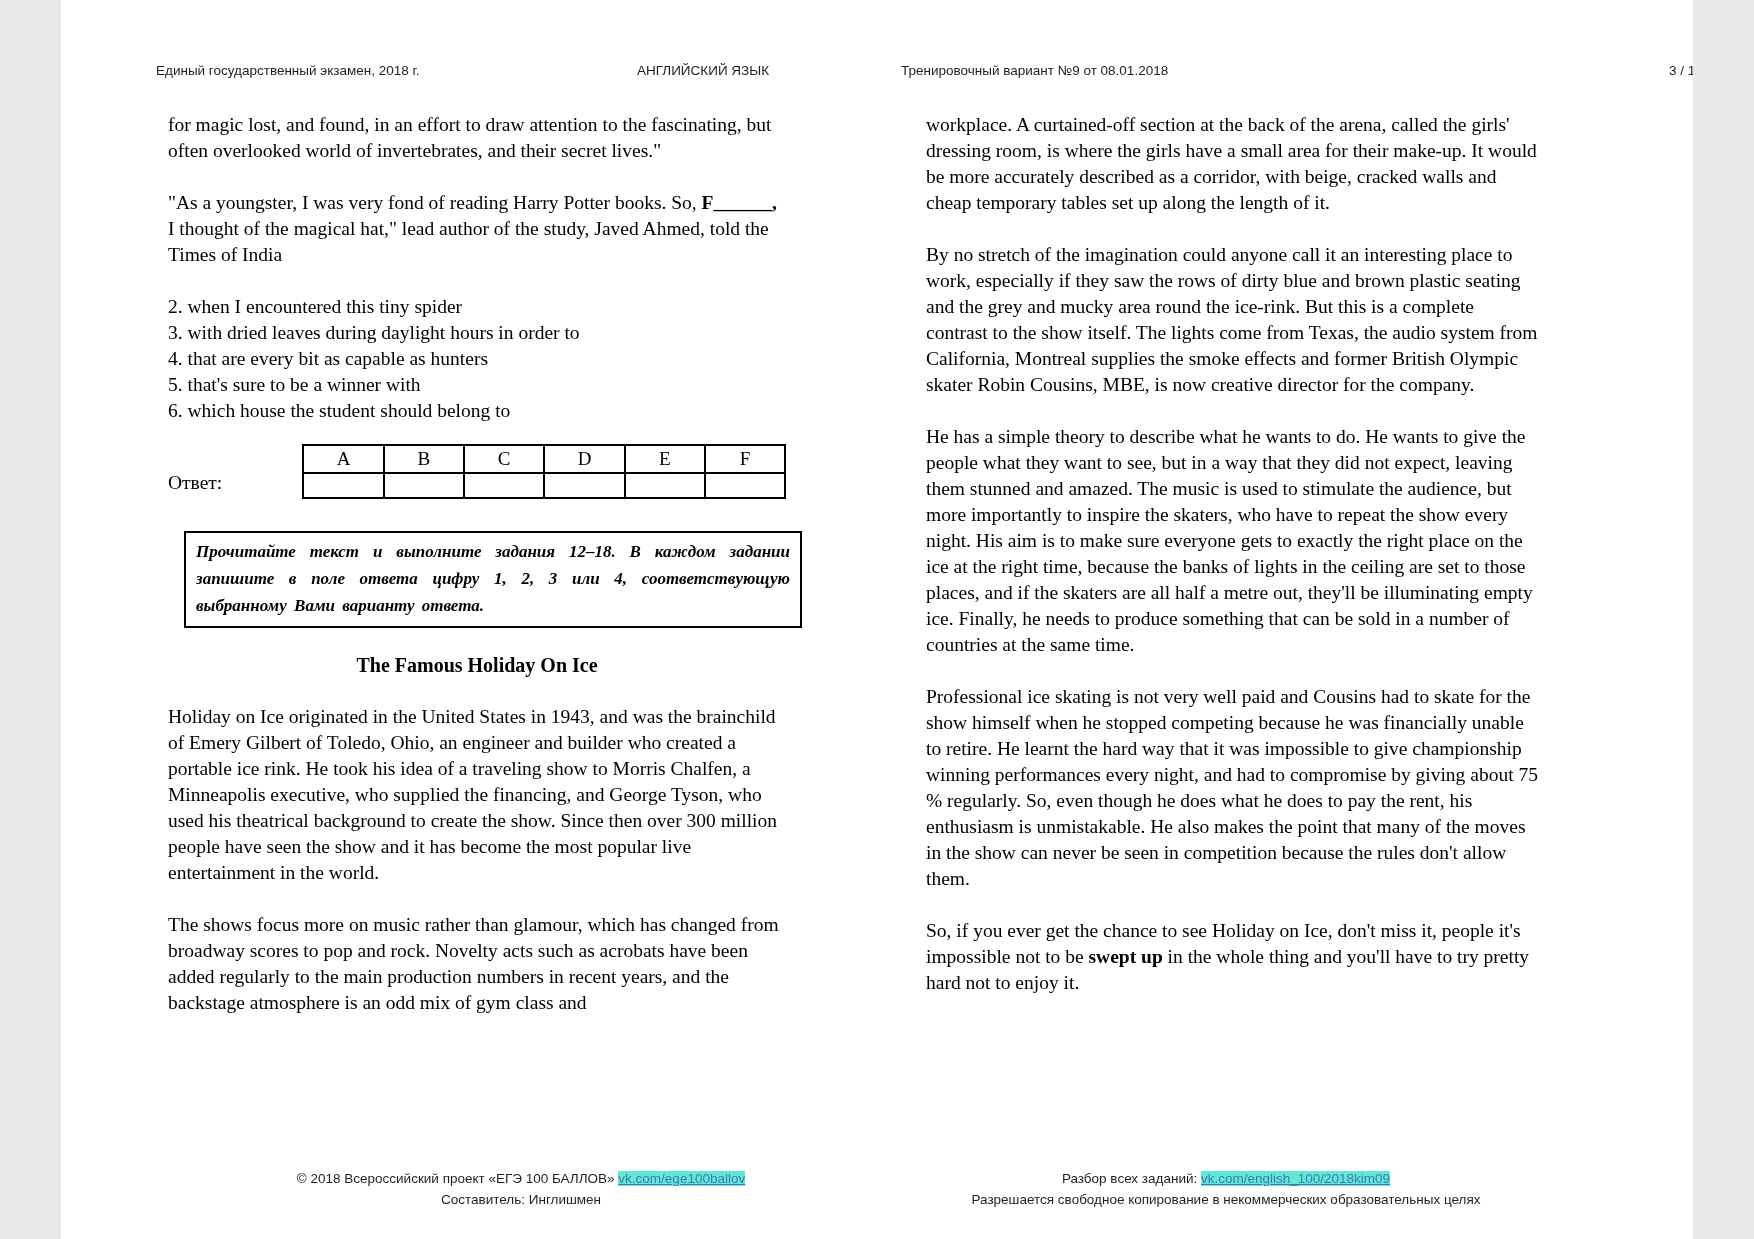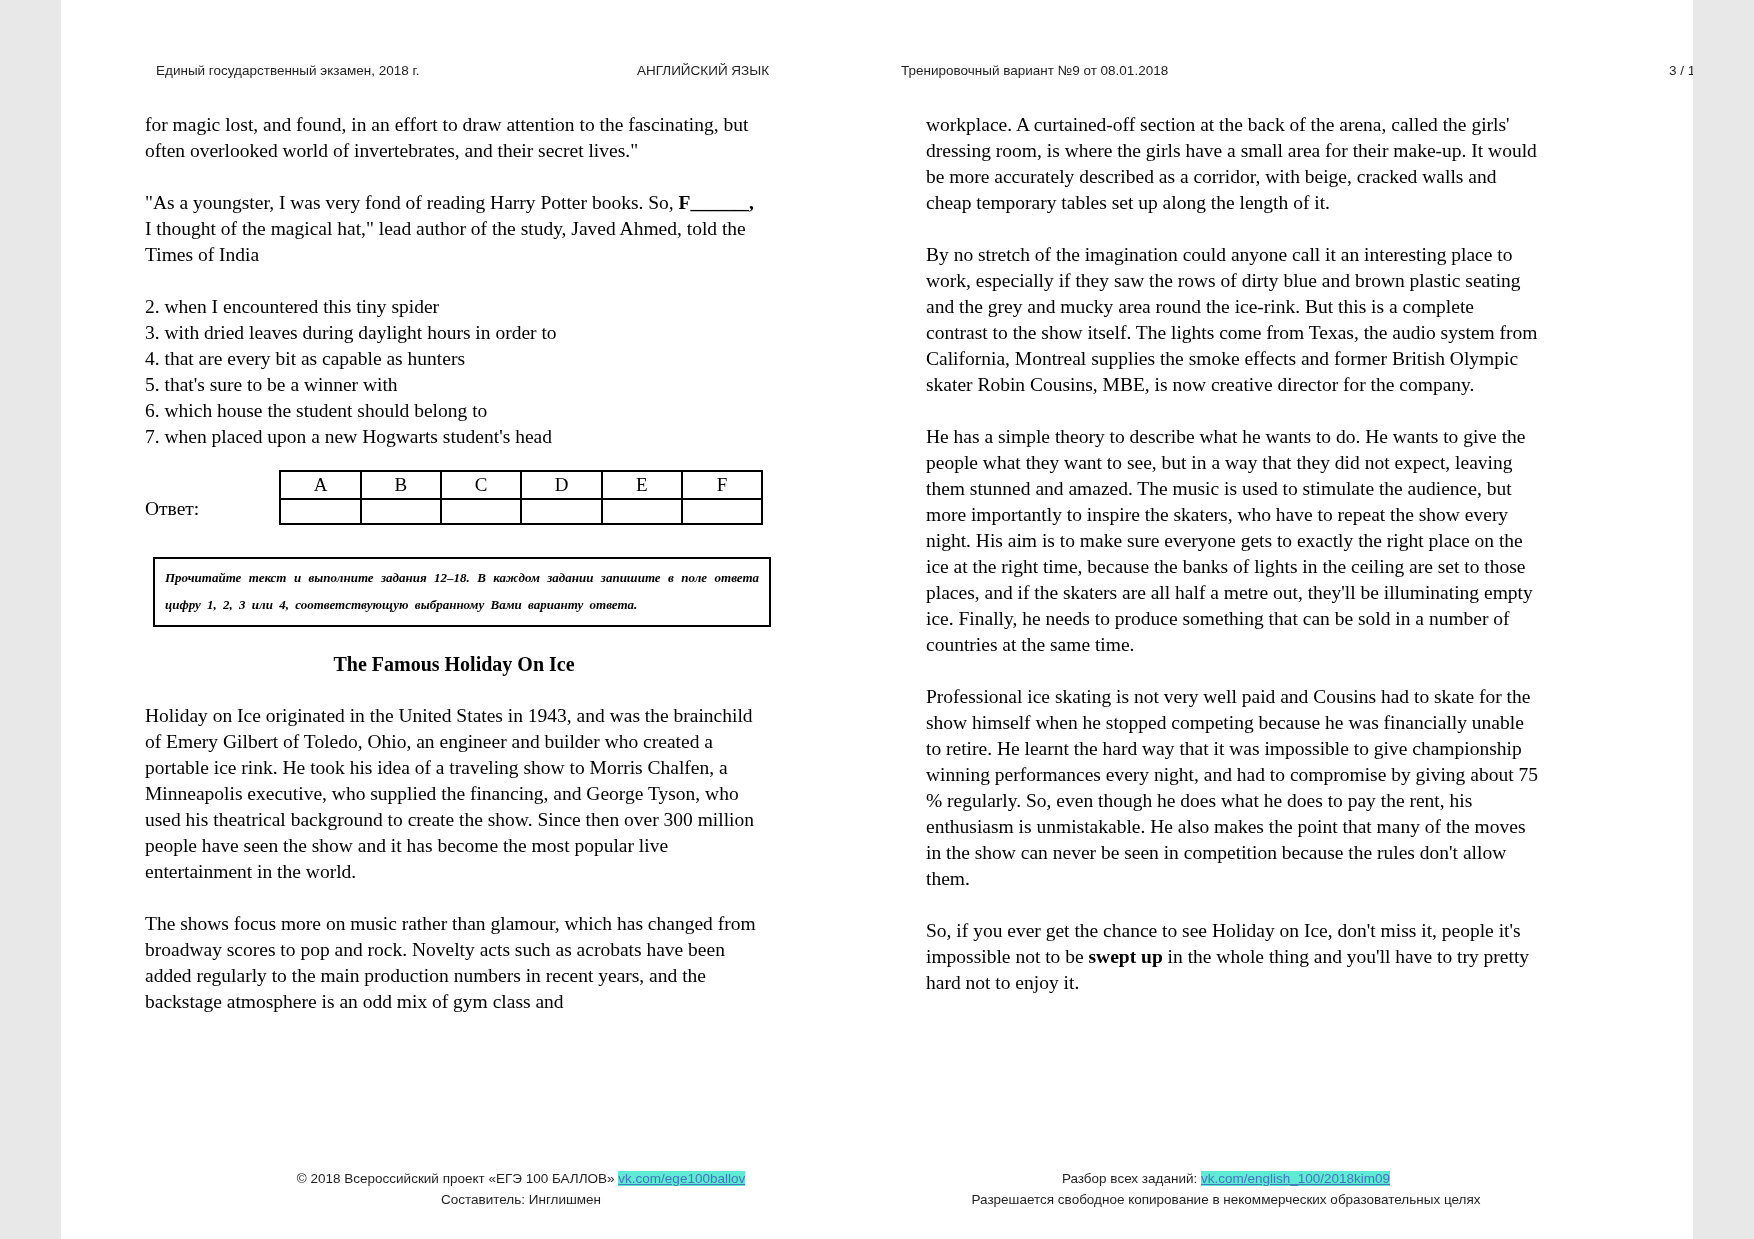--- a/index.html
+++ b/index.html
@@ -12,39 +12,39 @@
   .hdr { position:absolute; top:63px; font-family:"Liberation Sans", sans-serif;
          font-size:13.5px; color:#1f1f1f; white-space:nowrap; }
   .hdr-exam    { left:95px; }
   .hdr-subject { left:576px; }
   .hdr-variant { left:840px; }
   .hdr-page    { left:1608px; }
 
   
   .col { position:absolute; top:112px; font-size:19.5px; line-height:26px;
          text-align:left; }
-  .col-left  { left:84px;  width:618px; }
+  .col-left  { left:107px;  width:618px; }
   .col-right { left:865px; width:614px; }
   .col p { margin:0 0 26px 0; }
   .col p:last-child { margin-bottom:0; }
 
   ul.options { list-style:none; margin:0 0 20px 0; padding:0; }
   ul.options li { margin:0; }
 
   .answer-row { display:flex; align-items:flex-end; margin:0 0 32px 0; }
   .answer-label { margin:0 28px 3px 0;text-align:center; }
   table.answers { border-collapse:collapse; margin-left:52px; }
   table.answers td { border:2px solid #000; width:87px; height:23px;
                      text-align:center; vertical-align:middle; padding:0;
                      font-size:19px; }
 
   .instruction-box {
     box-sizing:border-box; width:100%; border:2px solid #000;
     padding:5px 10px 7px 10px; font-weight:bold; font-style:italic;
-    text-align:justify; font-size:13px; line-height:27px; margin:0 0 24px 8px;
+    text-align:justify; font-size:17px; line-height:27px; margin:0 0 24px 16px;
     word-spacing:3px;
   }
   .text-title { text-align:center; font-weight:bold; font-size:20px;
                 margin:0 0 26px 0; }
 
   
   .kim-vertical {
     position:absolute; left:1662px; top:96px; height:624px;
     writing-mode:vertical-rl; font-family:"Liberation Sans", sans-serif;
     font-size:40px; color:#000; white-space:nowrap; letter-spacing:1px;
@@ -84,21 +84,20 @@
   <div class="col col-left">
     <p>for magic lost, and found, in an effort to draw attention to the fascinating, but often overlooked world of invertebrates, and their secret lives."</p>
     <p><span>"As a youngster, I was very fond of reading Harry Potter books. So, </span><b>F______,</b><span> I thought of the magical hat," lead author of the study, Javed Ahmed, told the Times of India</span></p>
 
     <ul class="options">
       <li>2. when I encountered this tiny spider</li>
       <li>3. with dried leaves during daylight hours in order to</li>
       <li>4. that are every bit as capable as hunters</li>
       <li>5. that's sure to be a winner with</li>
       <li>6. which house the student should belong to</li>
-      <li>7. when placed upon a new Hogwarts student's head</li>
     </ul>
 
     <div class="answer-row">
       <div class="answer-label">Ответ:</div>
       <table class="answers">
         <tbody>
             <tr>
           <td>A</td>
           <td>B</td>
           <td>C</td>

